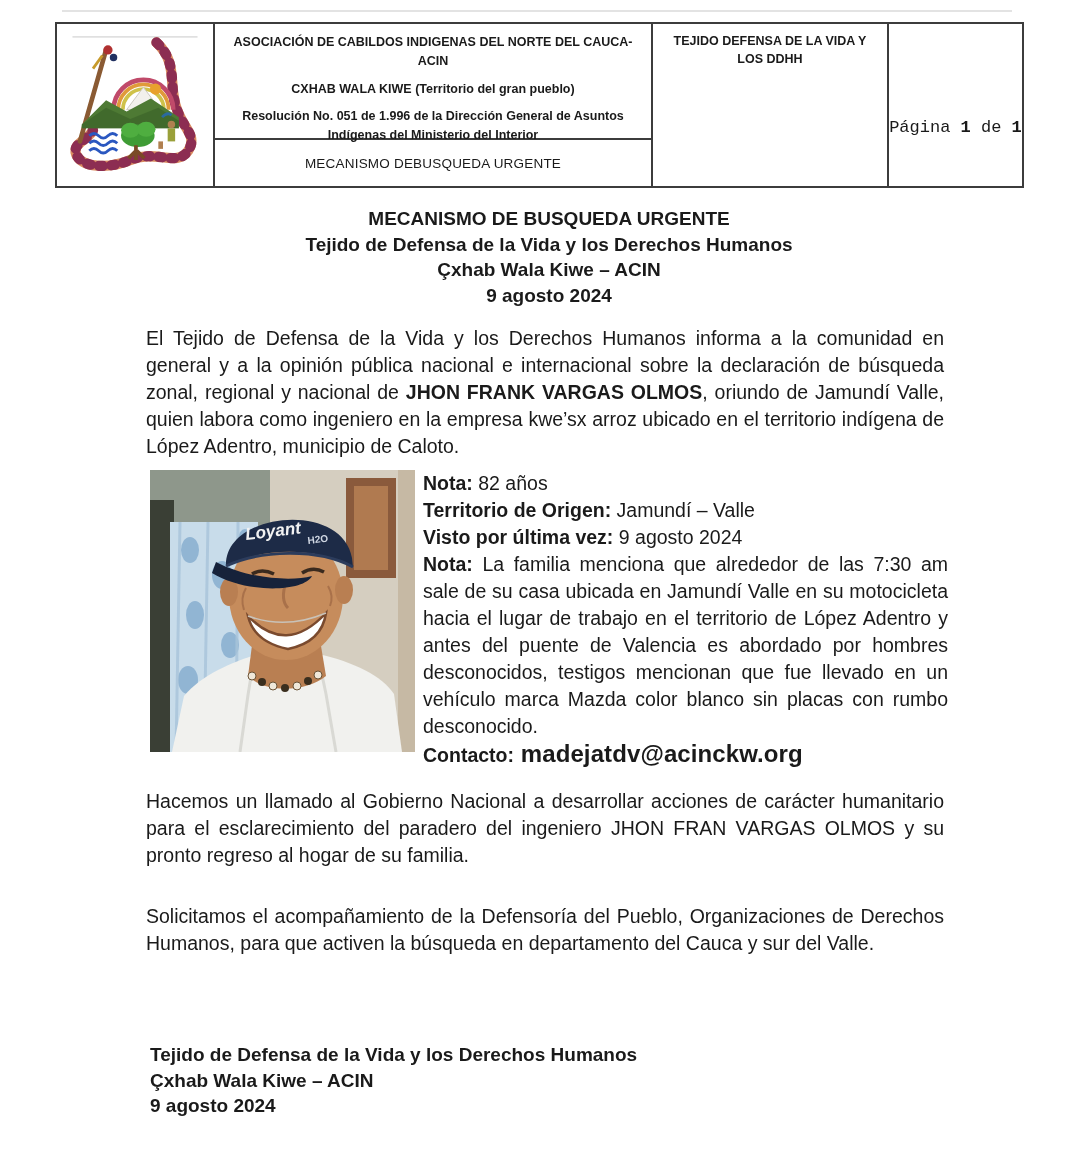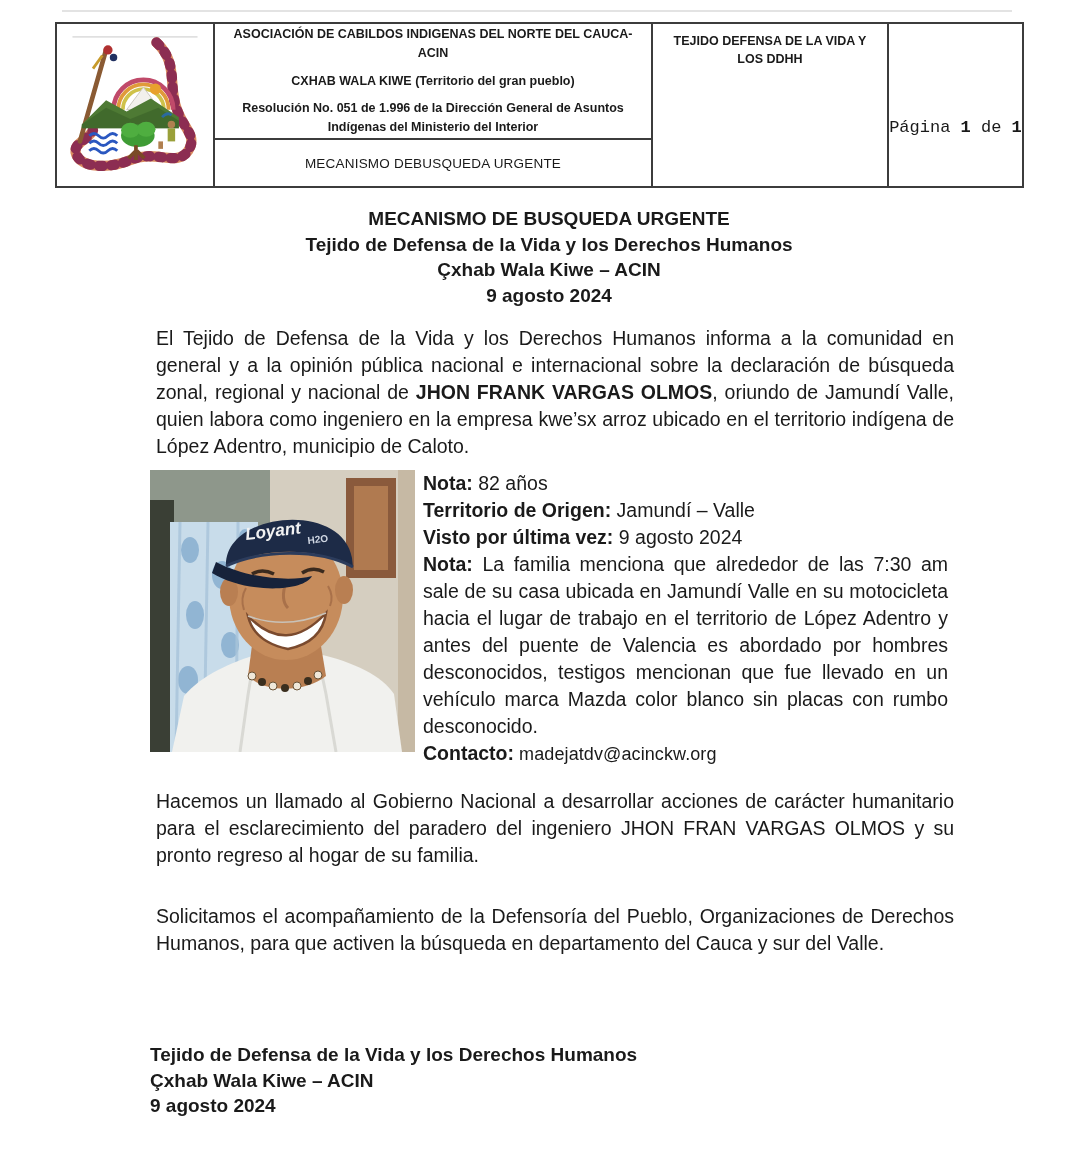--- a/index.html
+++ b/index.html
@@ -13,21 +13,21 @@
   .hdr{
     position:absolute;top:22px;left:55px;width:969px;height:166px;
     display:flex;border:2px solid #3c3c3c;box-sizing:border-box;background:#fff;
   }
   .hdr .cell{box-sizing:border-box;}
   .hdr-logo{width:158px;border-right:2px solid #3c3c3c;display:flex;align-items:center;justify-content:center;}
   .hdr-mid{width:438px;border-right:2px solid #3c3c3c;display:flex;flex-direction:column;}
   .hdr-mid-top{
     height:116px;border-bottom:2px solid #3c3c3c;box-sizing:border-box;
     display:flex;flex-direction:column;align-items:center;justify-content:flex-start;
-    padding:1px 14px 0 14px;gap:9px;text-align:center;
+    padding:9px 14px 0 14px;gap:9px;text-align:center;
     font-weight:700;font-size:12.5px;line-height:1.5;
   }
   .hdr-mid-bot{
     flex:1;display:flex;align-items:center;justify-content:center;
     font-weight:400;font-size:13.5px;letter-spacing:.2px;
   }
   .hdr-right{
     width:236px;border-right:2px solid #3c3c3c;
     display:flex;flex-direction:column;align-items:center;gap:13px;
     padding:8px 16px 11px 16px;text-align:center;
@@ -37,31 +37,31 @@
     flex:1;display:flex;align-items:center;justify-content:center;
     padding-top:44px;font-size:17px;white-space:pre;font-family:Liberation Mono, monospace;
   }
   .hdr-page b{font-weight:700;}
   
   .title-block{
     position:absolute;top:206px;left:150px;width:798px;text-align:center;
     font-weight:700;font-size:19px;line-height:25.5px;
   }
   .para{
-    position:absolute;left:156px;width:798px;
+    position:absolute;left:146px;width:798px;
     font-size:19.5px;line-height:27px;text-align:justify;
   }
   .para b{font-weight:700;}
   .photo-row{position:absolute;top:470px;left:150px;width:798px;display:flex;}
   .photo-frame{width:265px;height:282px;flex:none;overflow:hidden;background:#cfc7b8;}
   .details{
     margin-left:8px;width:525px;font-size:19.5px;line-height:27px;text-align:justify;
   }
   .details b{font-weight:700;}
-  .contact-val{font-size:18px;font-weight:400;letter-spacing:.1px;}
+  .contact-val{font-size:24px;font-weight:700;letter-spacing:.1px;}
   .signature{
     position:absolute;top:1042px;left:150px;width:798px;
     font-weight:700;font-size:19px;line-height:25.5px;
   }
 </style>
 </head>
 <body>
 
 <div class="page">
   <div class="scan-edge"></div>

